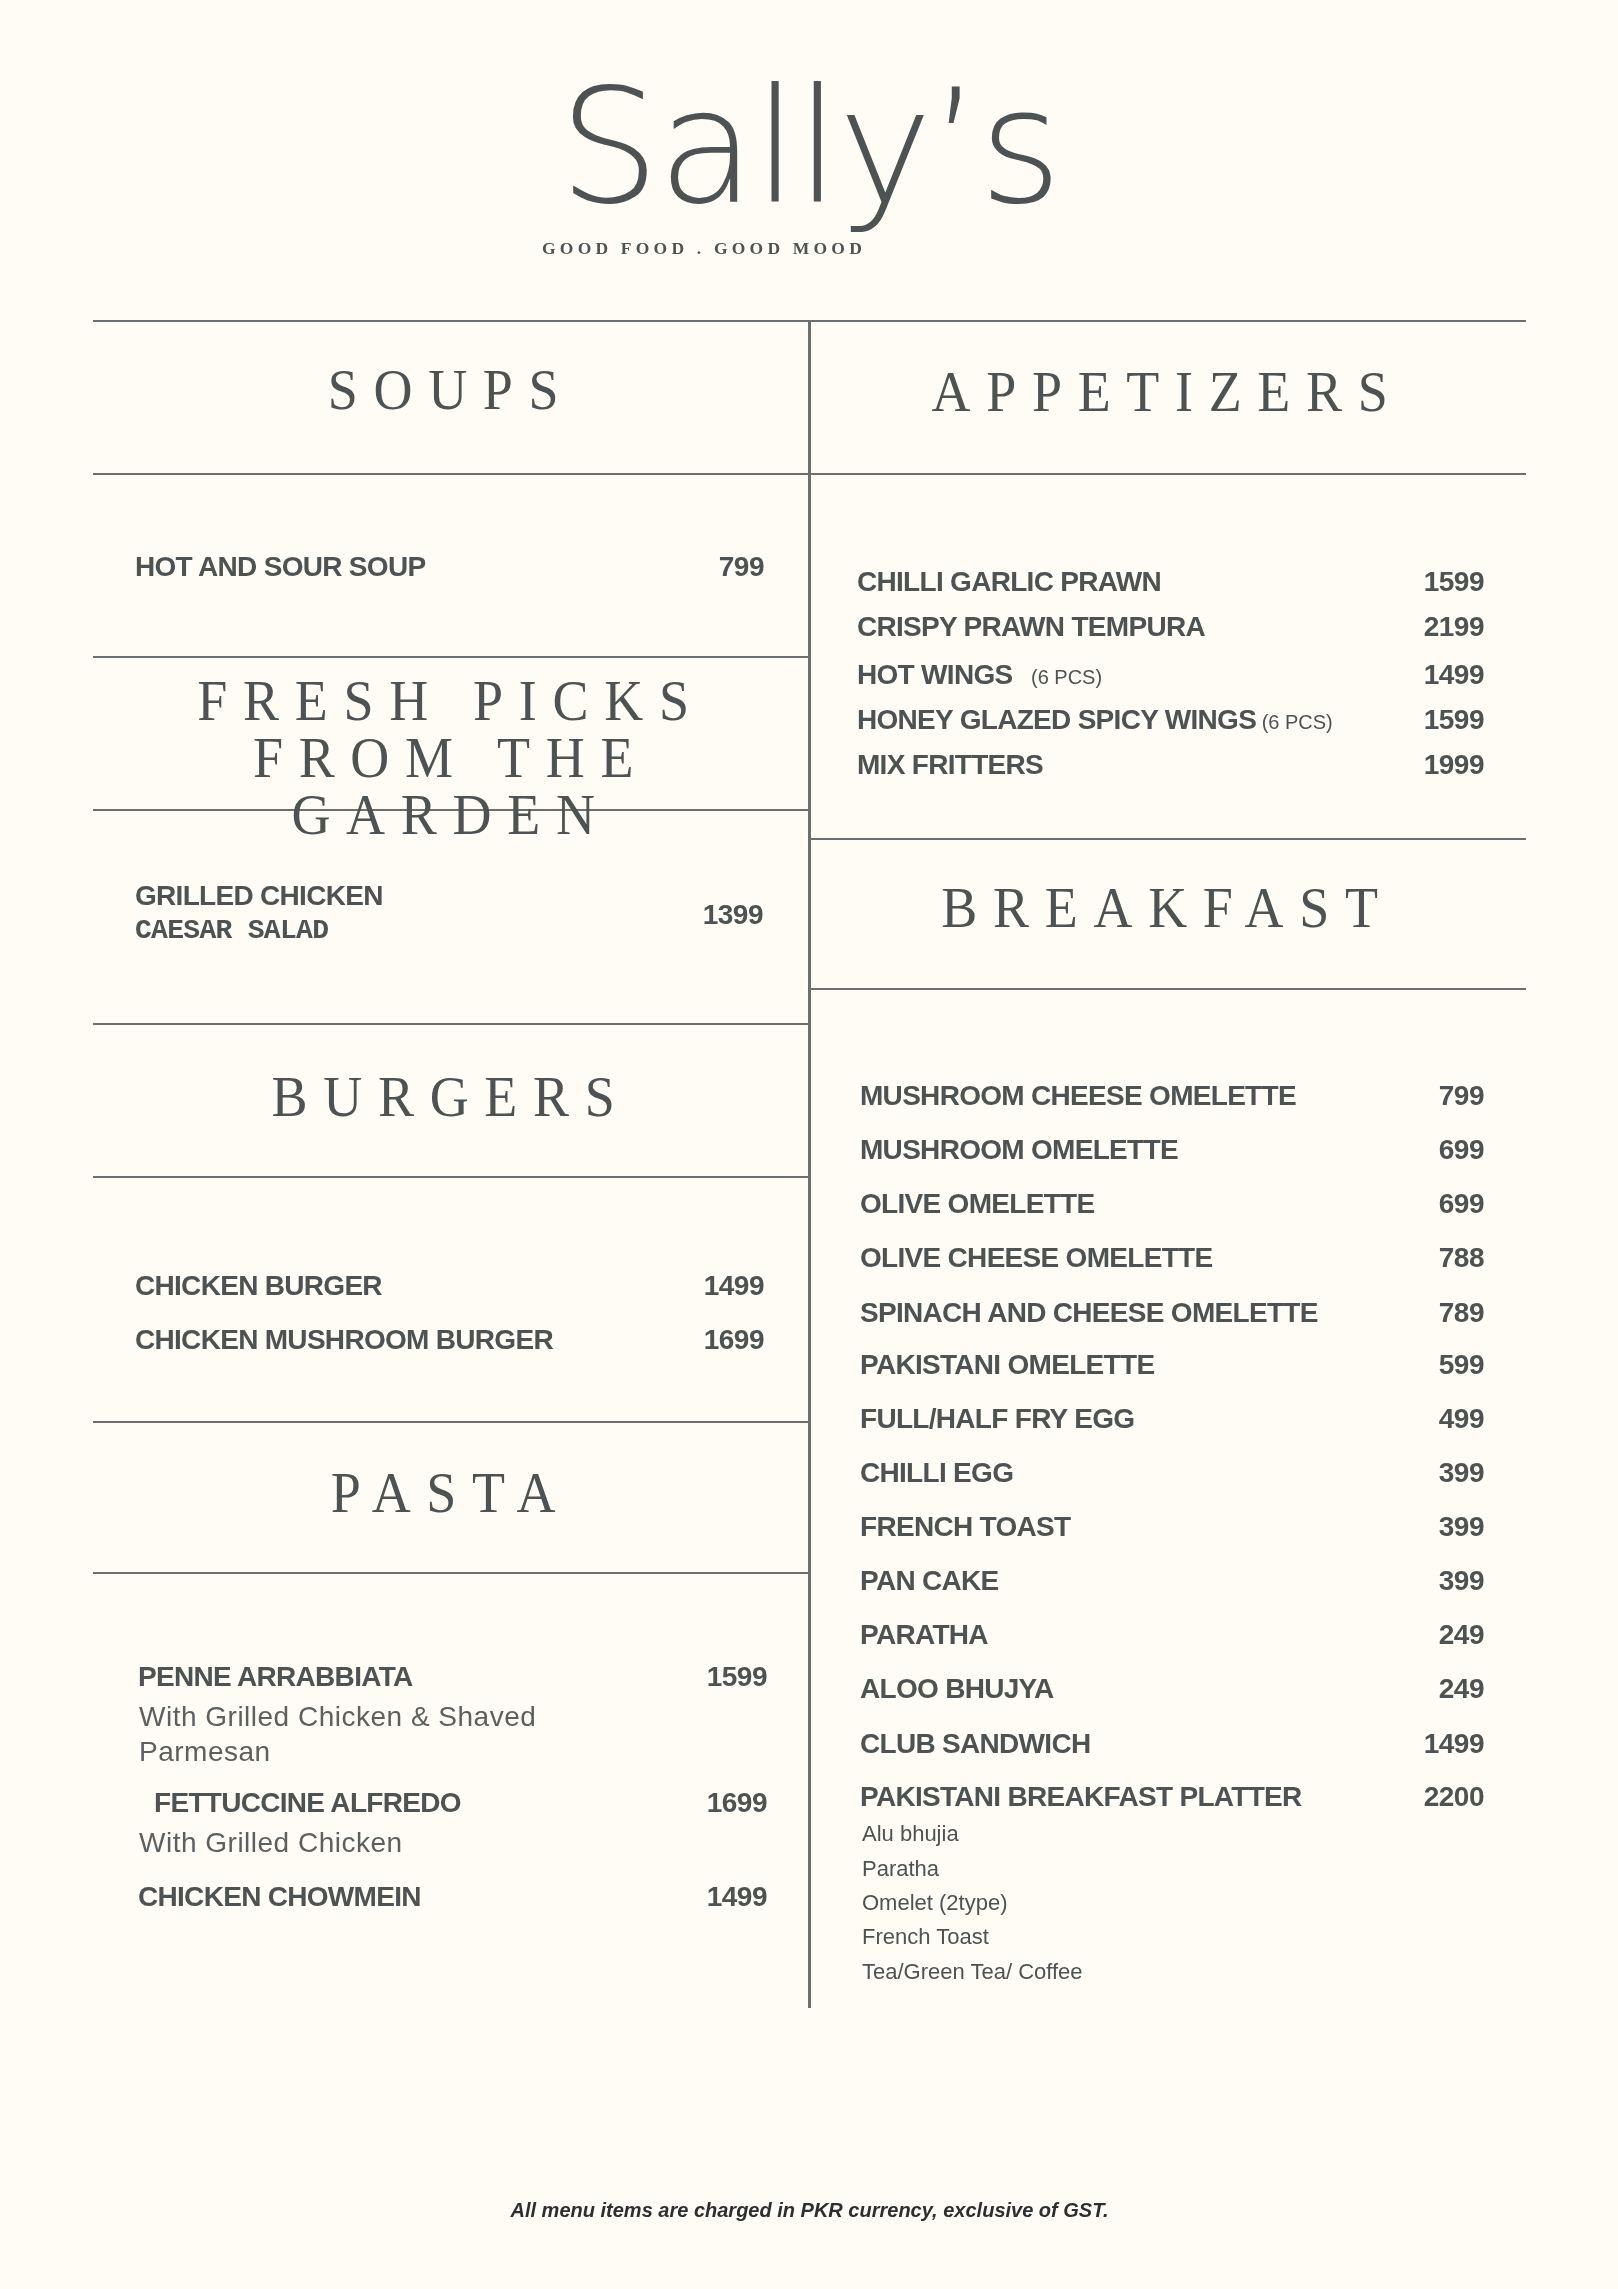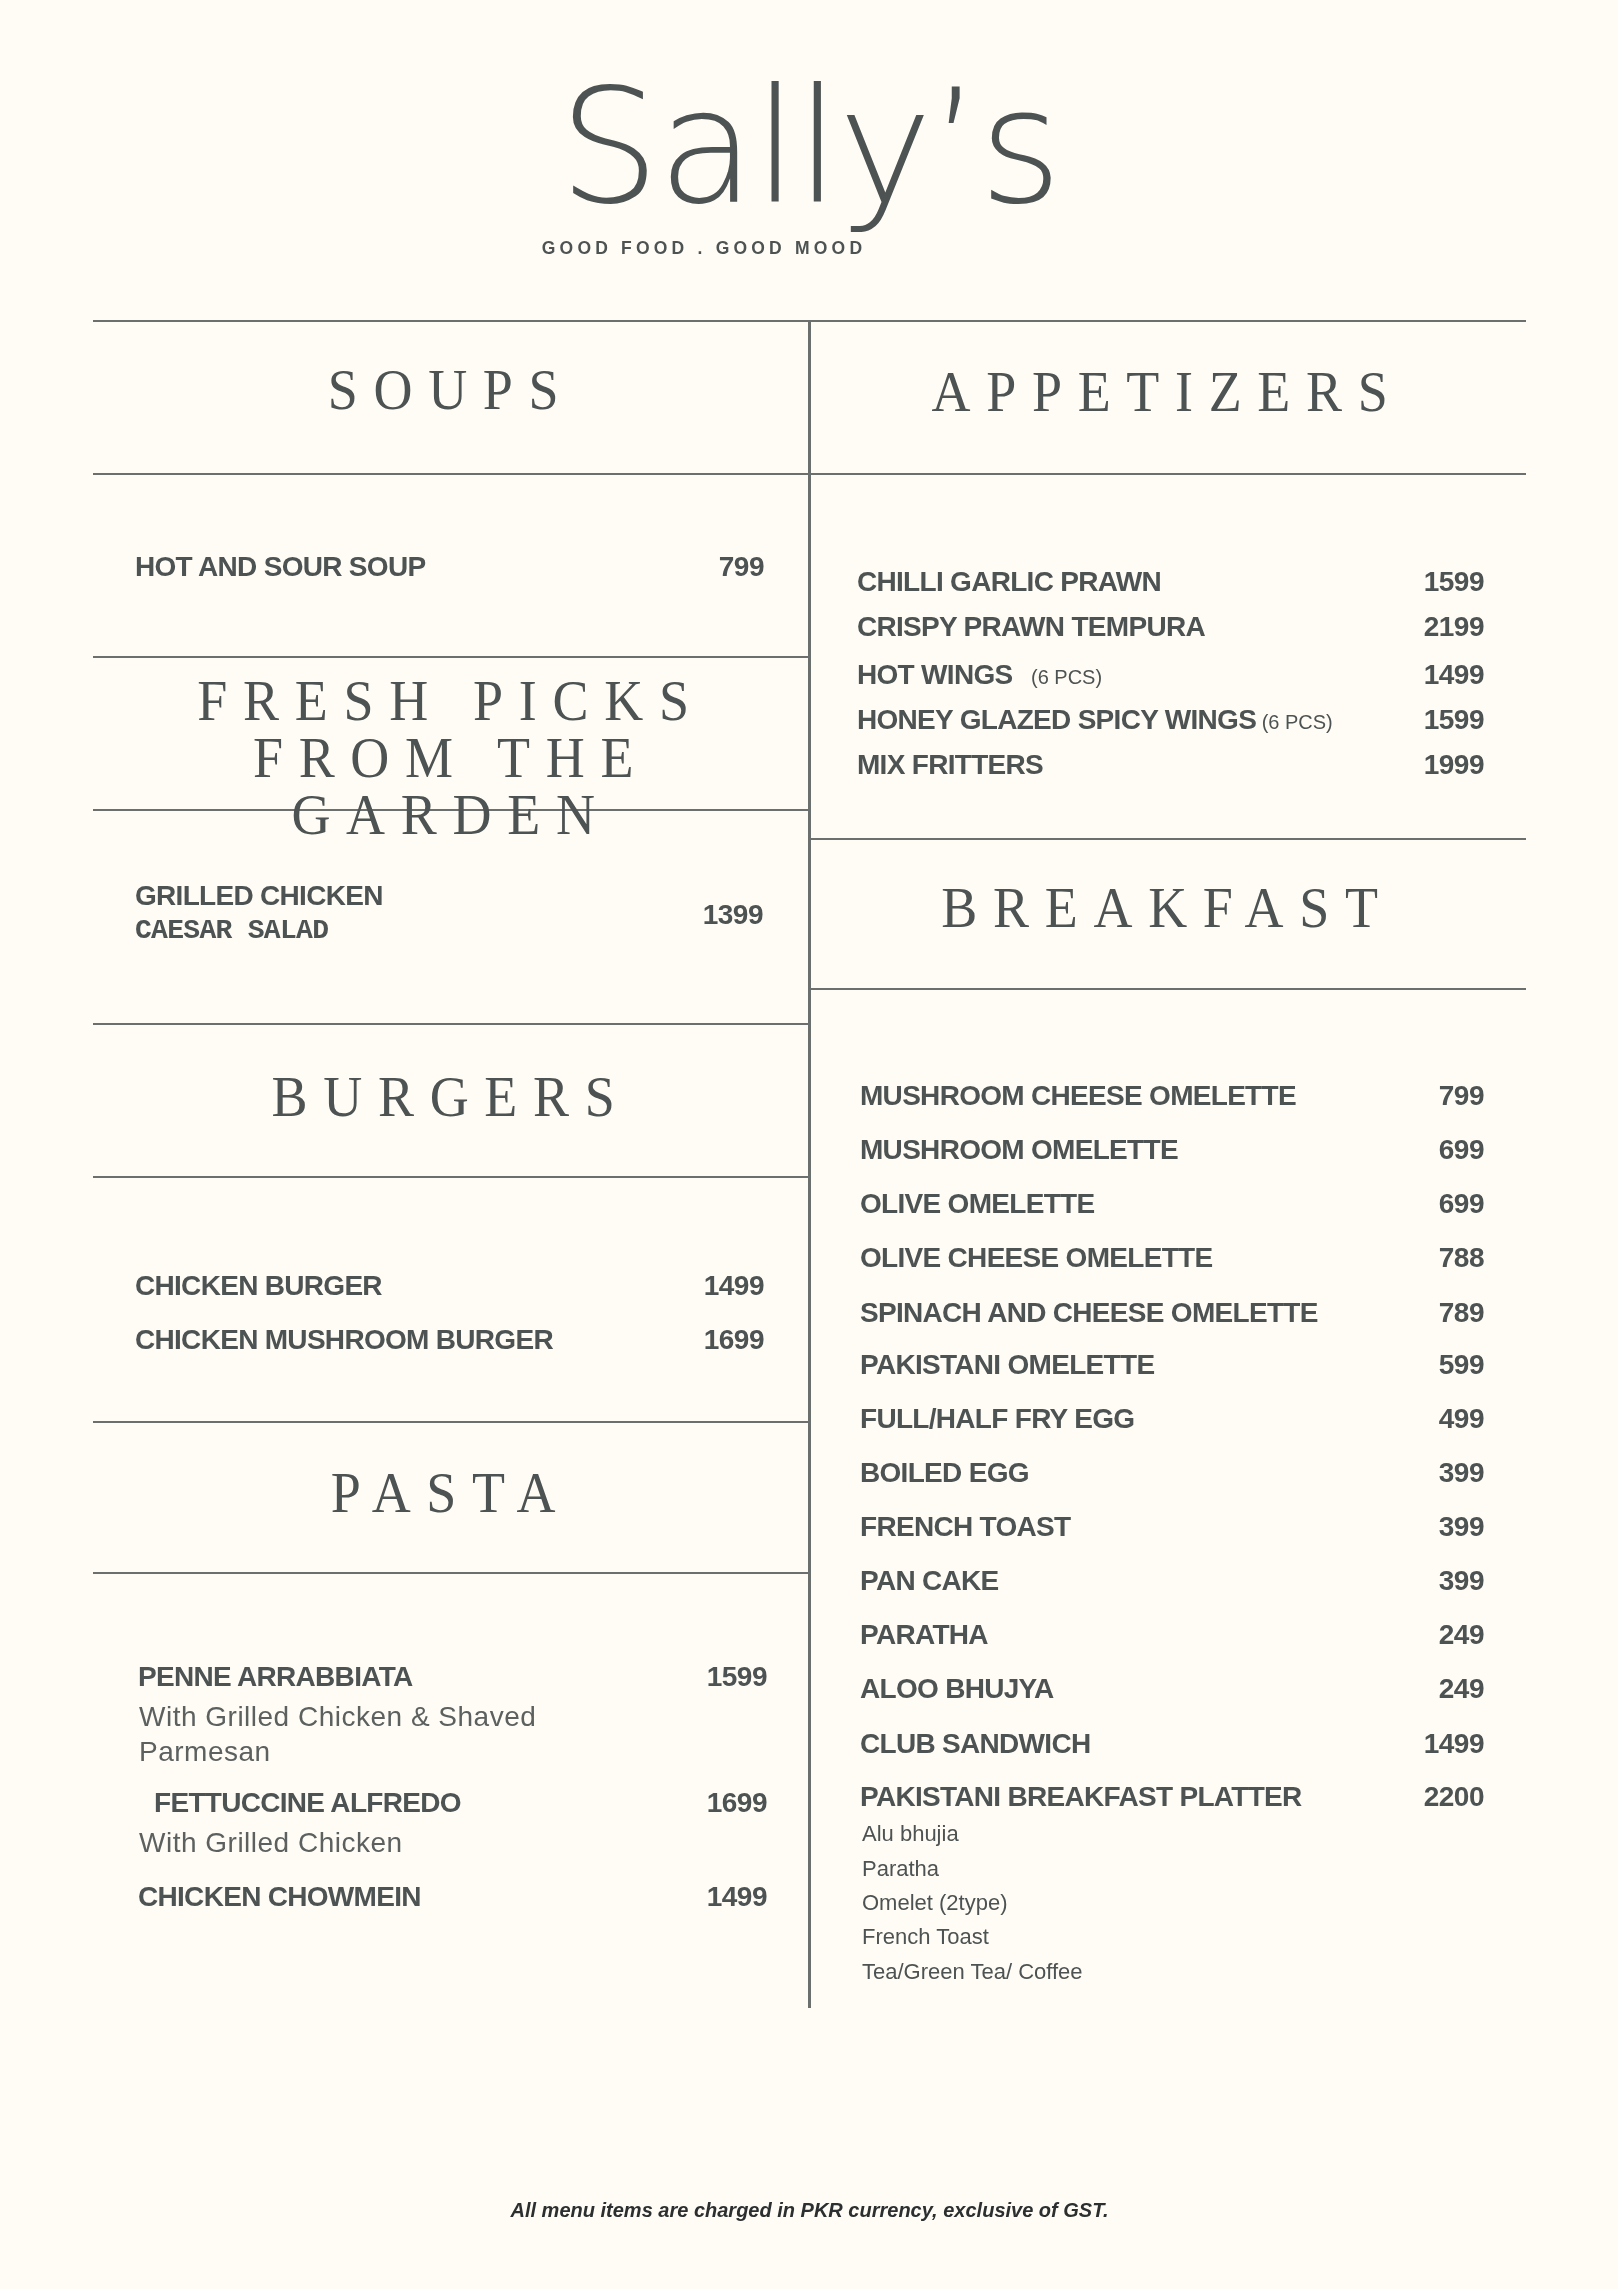--- a/index.html
+++ b/index.html
@@ -10,21 +10,21 @@
   }
   .hline { position:absolute; height:1.8px; background:#6b706e; }
   .vline { position:absolute; width:2.8px; background:#6b706e; }
   .brand {
     position:absolute; left:0; width:1619px; top:54px; text-align:center;
     font-family:"DejaVu Sans", sans-serif; font-weight:300;
     font-size:159px; line-height:185px; color:#4d5352; letter-spacing:-1.8px;
   }
   .tagline {
     position:absolute; left:0; width:1408px; top:238px; text-align:center;
-    font-family:Liberation Sans, sans-serif; font-size:17.5px; font-weight:bold;
+    font-family:Liberation Serif, serif; font-size:17.5px; font-weight:bold;
     letter-spacing:4.2px; color:#4d5352;
   }
   .heading {
     position:absolute; text-align:center;
     font-family:"Liberation Serif", serif; font-weight:normal;
     font-size:54px; line-height:54px; letter-spacing:15.7px; color:#4d5352;
     transform:scaleY(1.05);
   }
   .heading .ln { display:block; }
   .item {
@@ -133,21 +133,21 @@
 <div class="item" style="left:860px; top:1188px;">OLIVE OMELETTE</div>
 <div class="price" style="right:135px; top:1188px;">699</div>
 <div class="item" style="left:860px; top:1242px;">OLIVE CHEESE OMELETTE</div>
 <div class="price" style="right:135px; top:1242px;">788</div>
 <div class="item" style="left:860px; top:1297px;">SPINACH AND CHEESE OMELETTE</div>
 <div class="price" style="right:135px; top:1297px;">789</div>
 <div class="item" style="left:860px; top:1349px;">PAKISTANI OMELETTE</div>
 <div class="price" style="right:135px; top:1349px;">599</div>
 <div class="item" style="left:860px; top:1403px;">FULL/HALF FRY EGG</div>
 <div class="price" style="right:135px; top:1403px;">499</div>
-<div class="item" style="left:860px; top:1457px;">BOILED EGG</div>
+<div class="item" style="left:860px; top:1457px;">CHILLI EGG</div>
 <div class="price" style="right:135px; top:1457px;">399</div>
 <div class="item" style="left:860px; top:1511px;">FRENCH TOAST</div>
 <div class="price" style="right:135px; top:1511px;">399</div>
 <div class="item" style="left:860px; top:1565px;">PAN CAKE</div>
 <div class="price" style="right:135px; top:1565px;">399</div>
 <div class="item" style="left:860px; top:1619px;">PARATHA</div>
 <div class="price" style="right:135px; top:1619px;">249</div>
 <div class="item" style="left:860px; top:1673px;">ALOO BHUJYA</div>
 <div class="price" style="right:135px; top:1673px;">249</div>
 <div class="item" style="left:860px; top:1728px;">CLUB SANDWICH</div>

